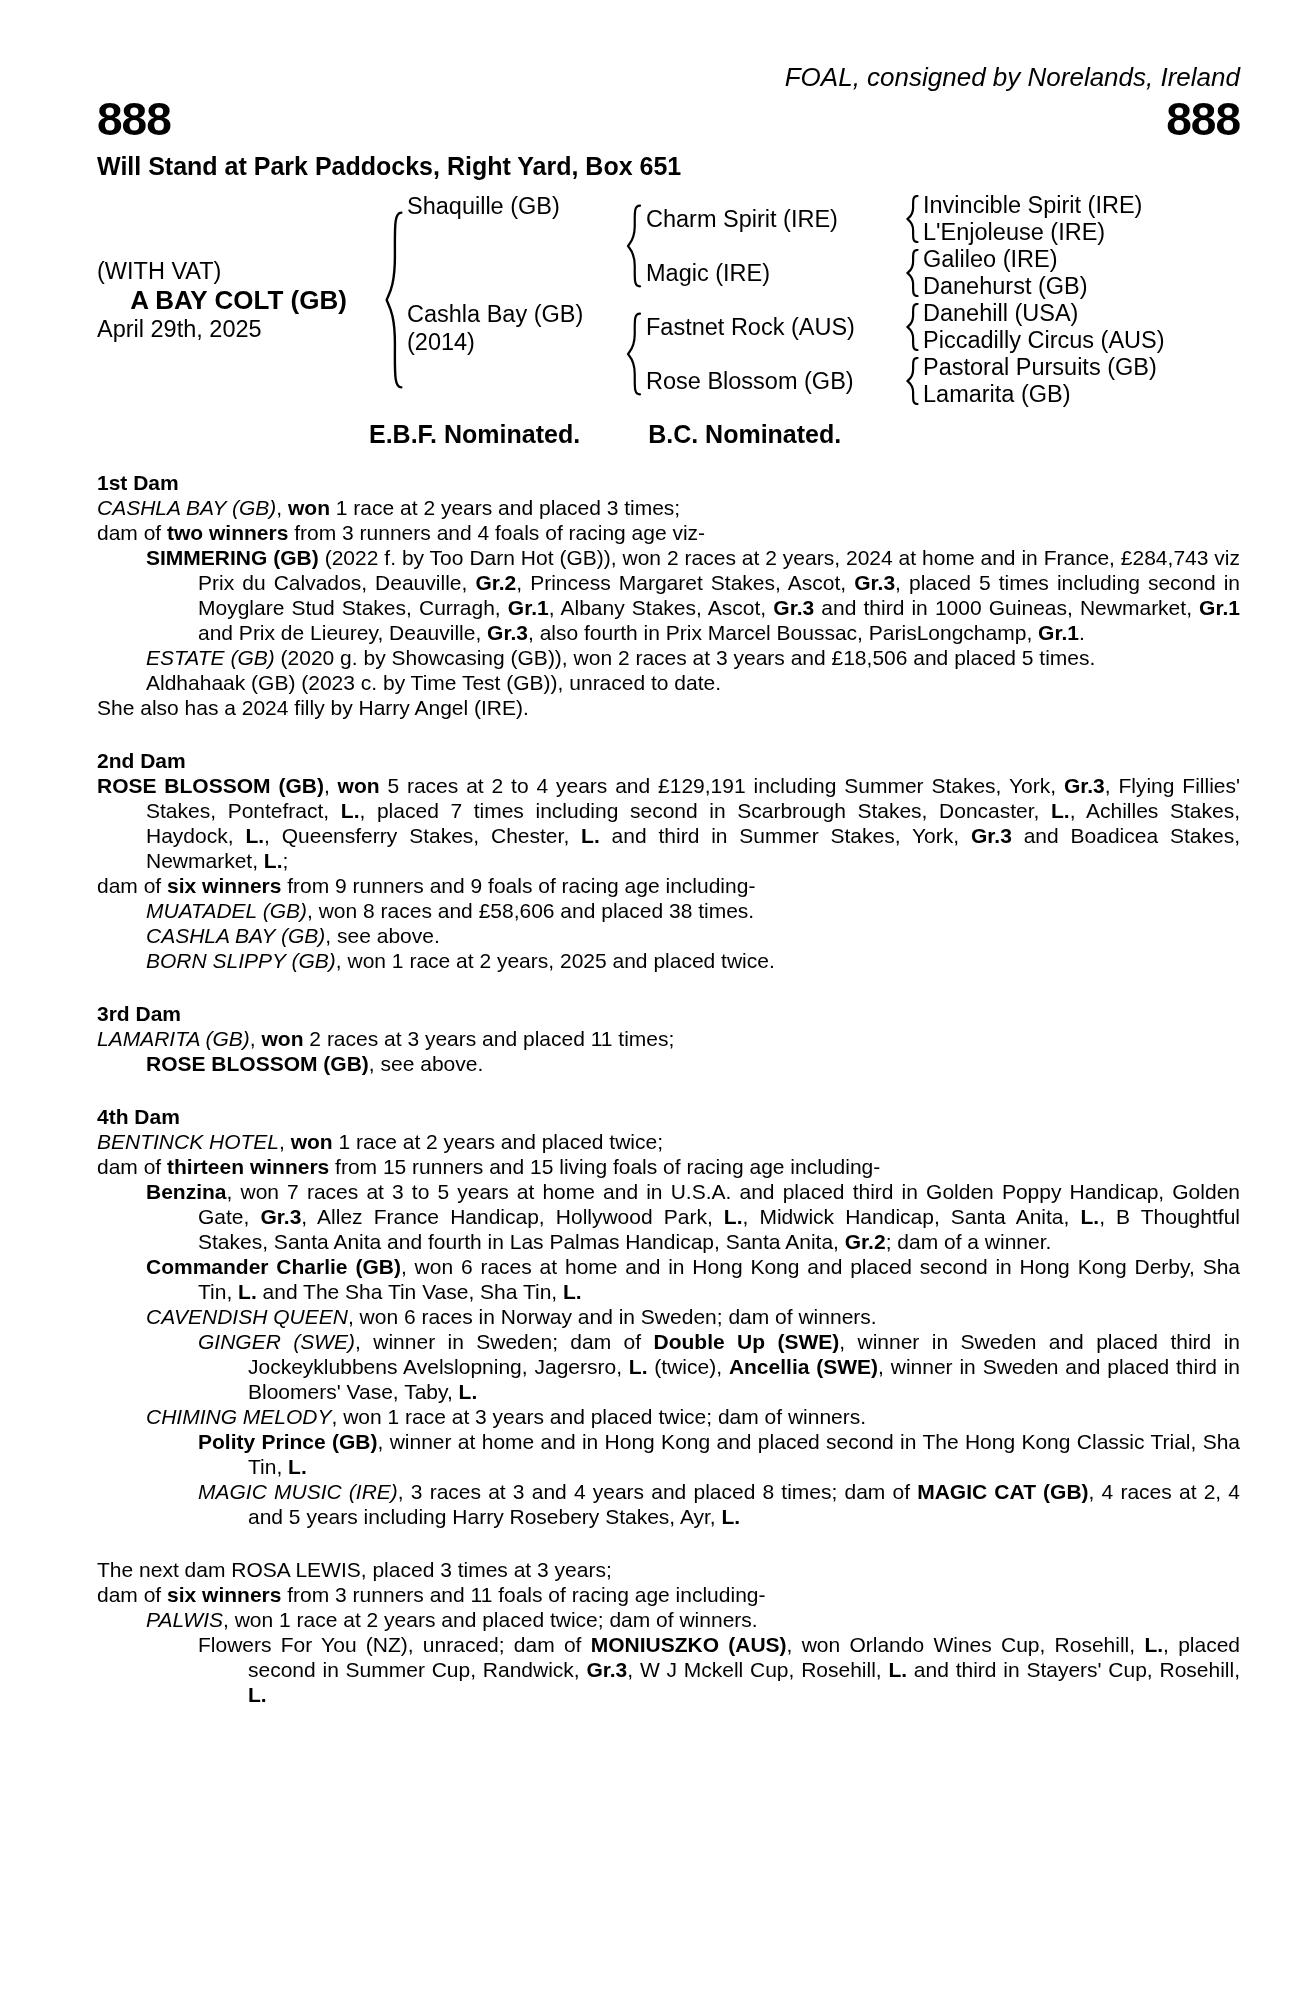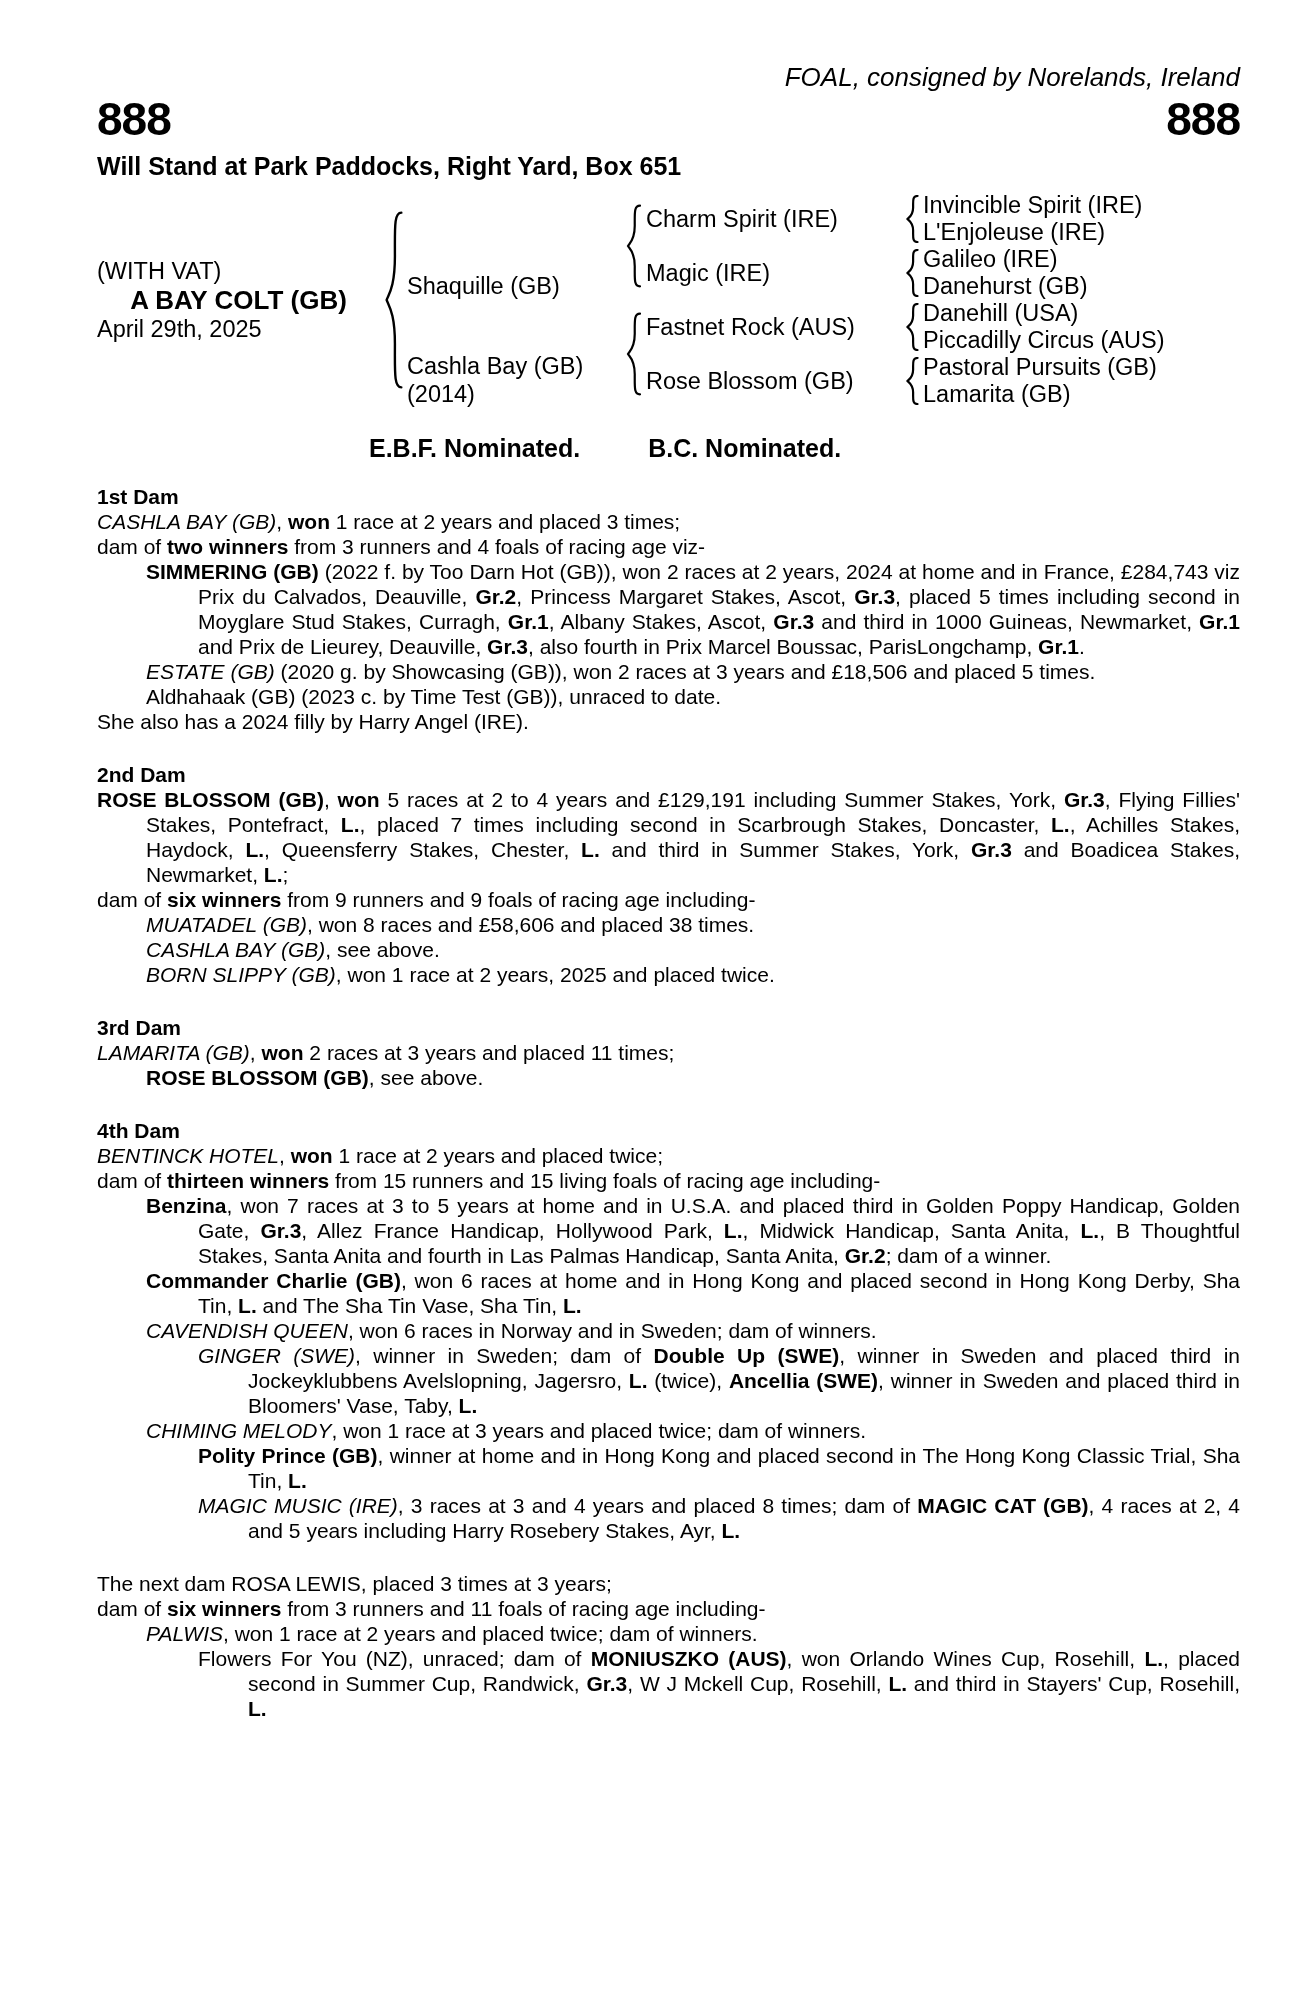--- a/index.html
+++ b/index.html
@@ -58,35 +58,35 @@
   .brace-big{width:27px;}
   .brace-big svg{width:22px;height:182px;}
   .brace-mid{width:25px;}
   .brace-mid svg{width:18px;height:84px;}
   .brace-sm{width:22px;}
   .brace-sm svg{width:15px;height:48px;}
   .gen-parents{flex:1;display:flex;flex-direction:column;}
   .parent-block{height:108px;display:flex;}
   .parent-name{
     width:214px;
-    display:flex;flex-direction:column;justify-content:flex-end;
+    display:flex;flex-direction:column;justify-content:flex-start;
     line-height:28px;
   }
   .gp-col{flex:1;display:flex;flex-direction:column;}
   .gp-block{height:54px;display:flex;}
   .gp-name{width:255px;display:flex;align-items:center;}
   .ggp-col{
     flex:1;
     display:flex;flex-direction:column;justify-content:center;
     line-height:27px;white-space:nowrap;
   }
 
   
   .noms{
-    margin-top:26px;
+    margin-top:12px;
     padding-left:272px;
     display:flex;gap:68px;
     font-weight:bold;font-size:25px;line-height:28px;
   }
 
   
   .text-body{
     margin-top:22px;
     font-size:21px;
     line-height:25px;

